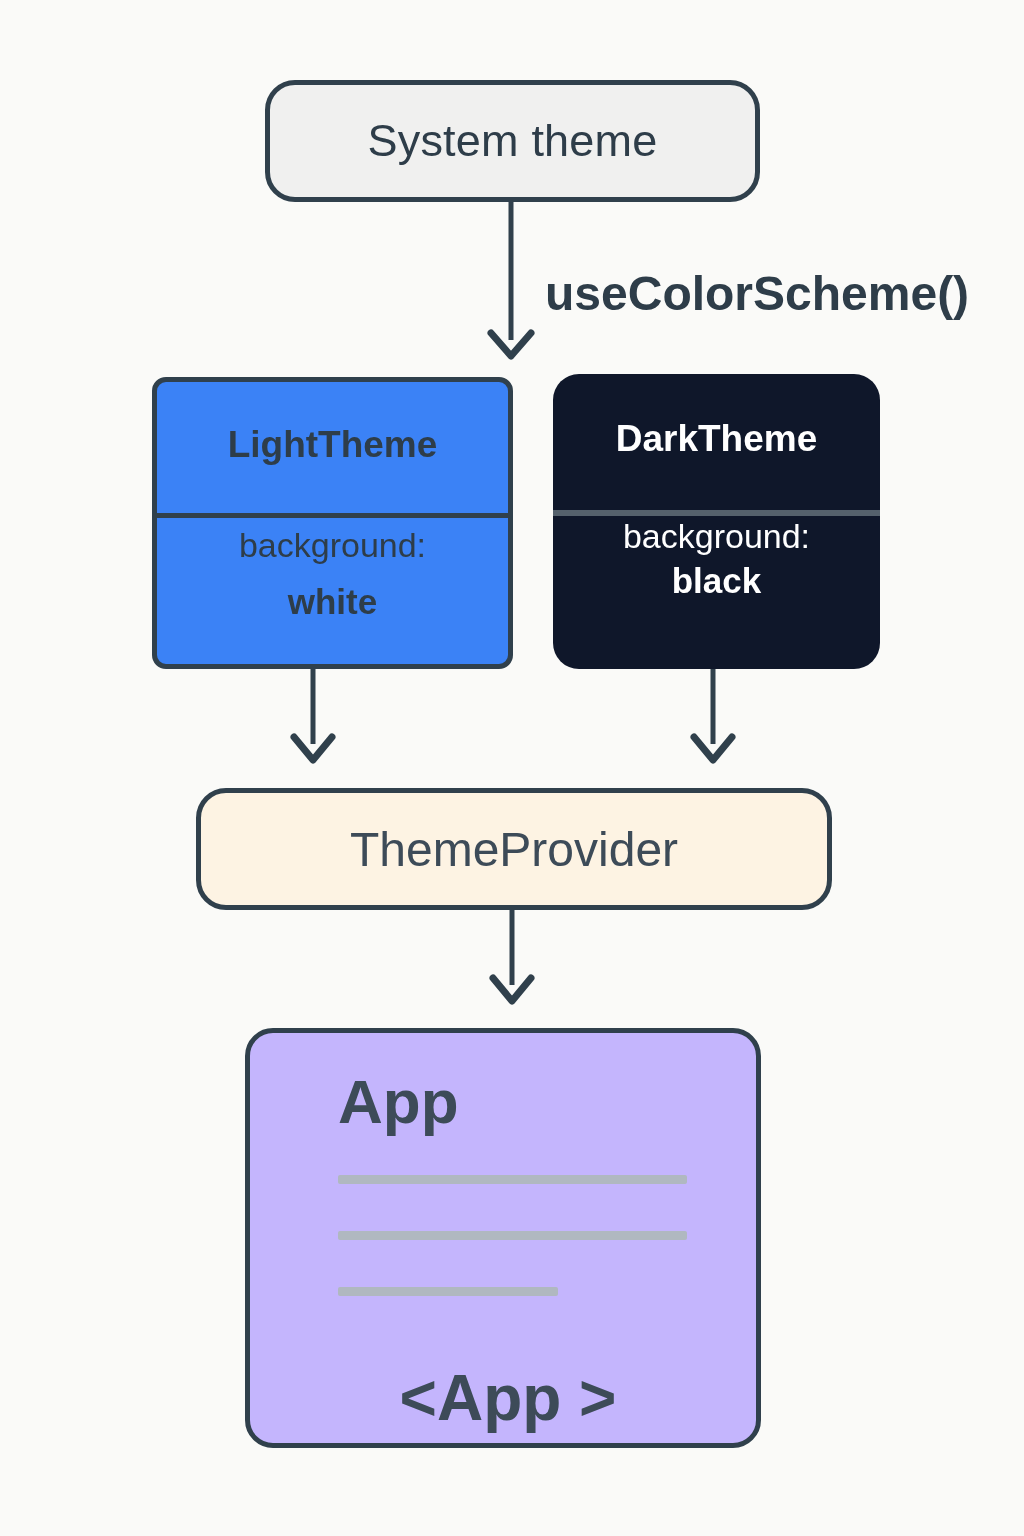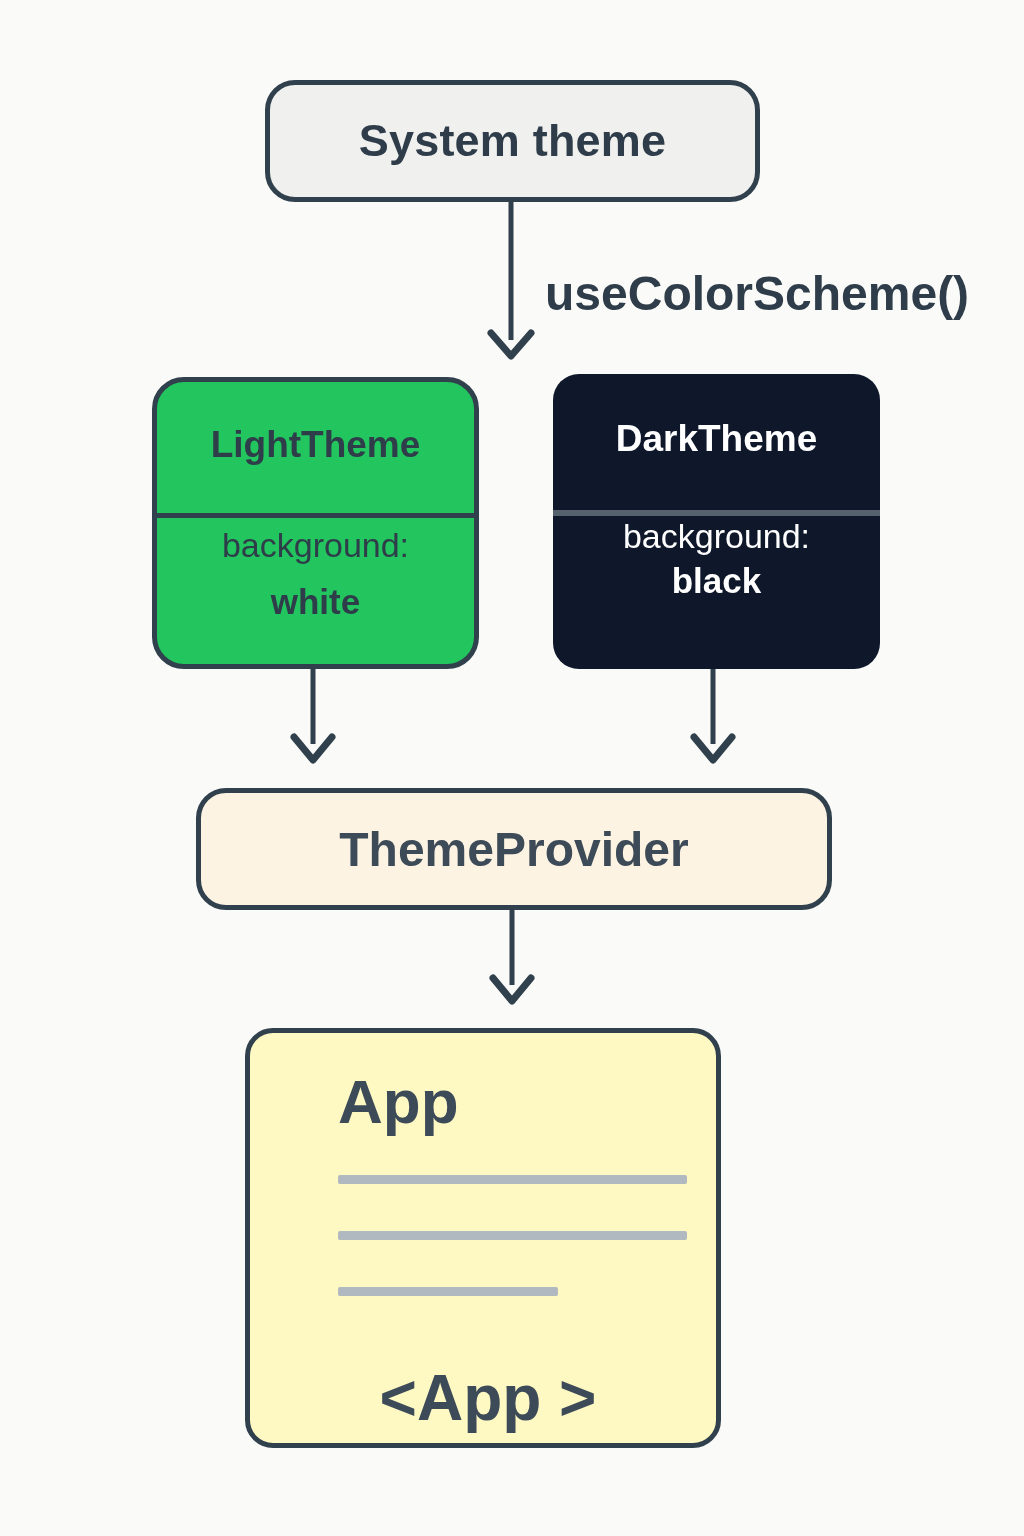--- a/index.html
+++ b/index.html
@@ -34,34 +34,34 @@
     left: 265px;
     top: 80px;
     width: 495px;
     height: 122px;
     background: #f0f0ef;
     border: 5px solid #30404c;
     border-radius: 30px;
   }
   .node-system .title {
     font-size: 45px;
-    font-weight: bold;
+    font-weight: normal;
     color: #2e3d49;
     letter-spacing: 0.2px;
   }
 
   
   .node-light {
     left: 152px;
     top: 377px;
-    width: 327px;
+    width: 361px;
     height: 292px;
-    background: #22c55e;
-    border: 5px solid #30404c;
-    border-radius: 32px;
+    background: #3b82f6;
+    border: 5px solid #30404c;
+    border-radius: 14px;
     justify-content: flex-start;
   }
   .node-light .title {
     font-size: 37px;
     font-weight: bold;
     color: #2e3d49;
     margin-top: 42px;
   }
   .node-light .divider {
     position: absolute;
@@ -135,31 +135,31 @@
     left: 196px;
     top: 788px;
     width: 636px;
     height: 122px;
     background: #fdf3e3;
     border: 5px solid #30404c;
     border-radius: 30px;
   }
   .node-provider .title {
     font-size: 48px;
-    font-weight: bold;
+    font-weight: normal;
     color: #3d4b58;
   }
 
   
   .node-app {
     left: 245px;
     top: 1028px;
-    width: 476px;
+    width: 516px;
     height: 420px;
-    background: #fef9c3;
+    background: #c4b5fd;
     border: 5px solid #30404c;
     border-radius: 28px;
     justify-content: flex-start;
   }
   .app-heading {
     font-size: 62px;
     font-weight: bold;
     color: #3d4b58;
     align-self: flex-start;
     margin-left: 88px;

